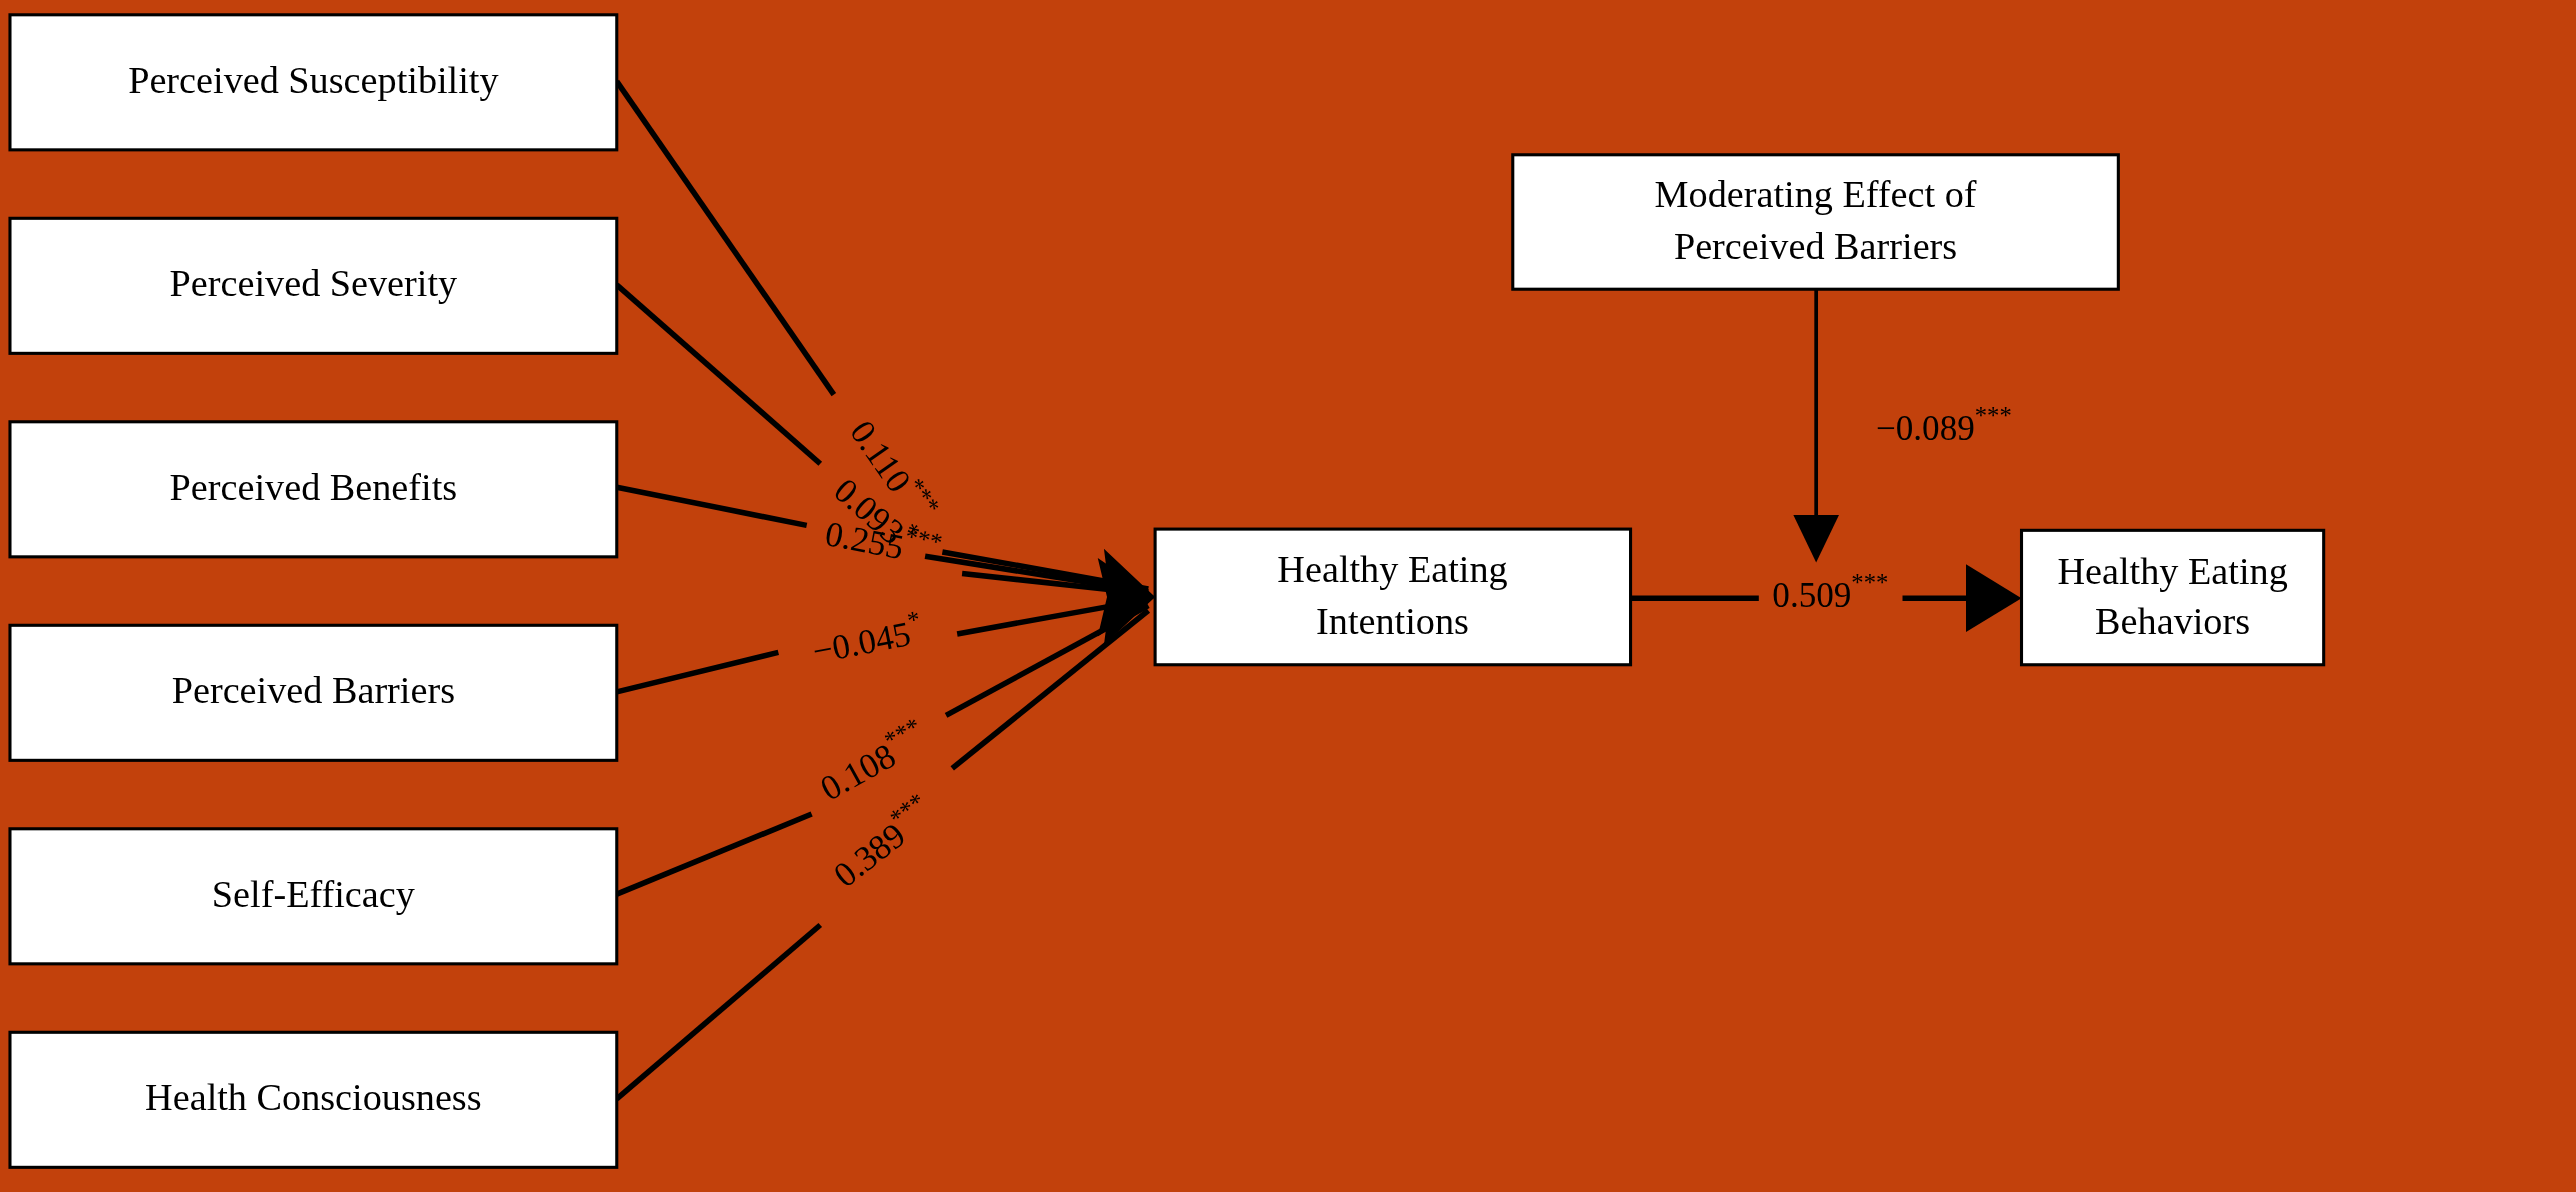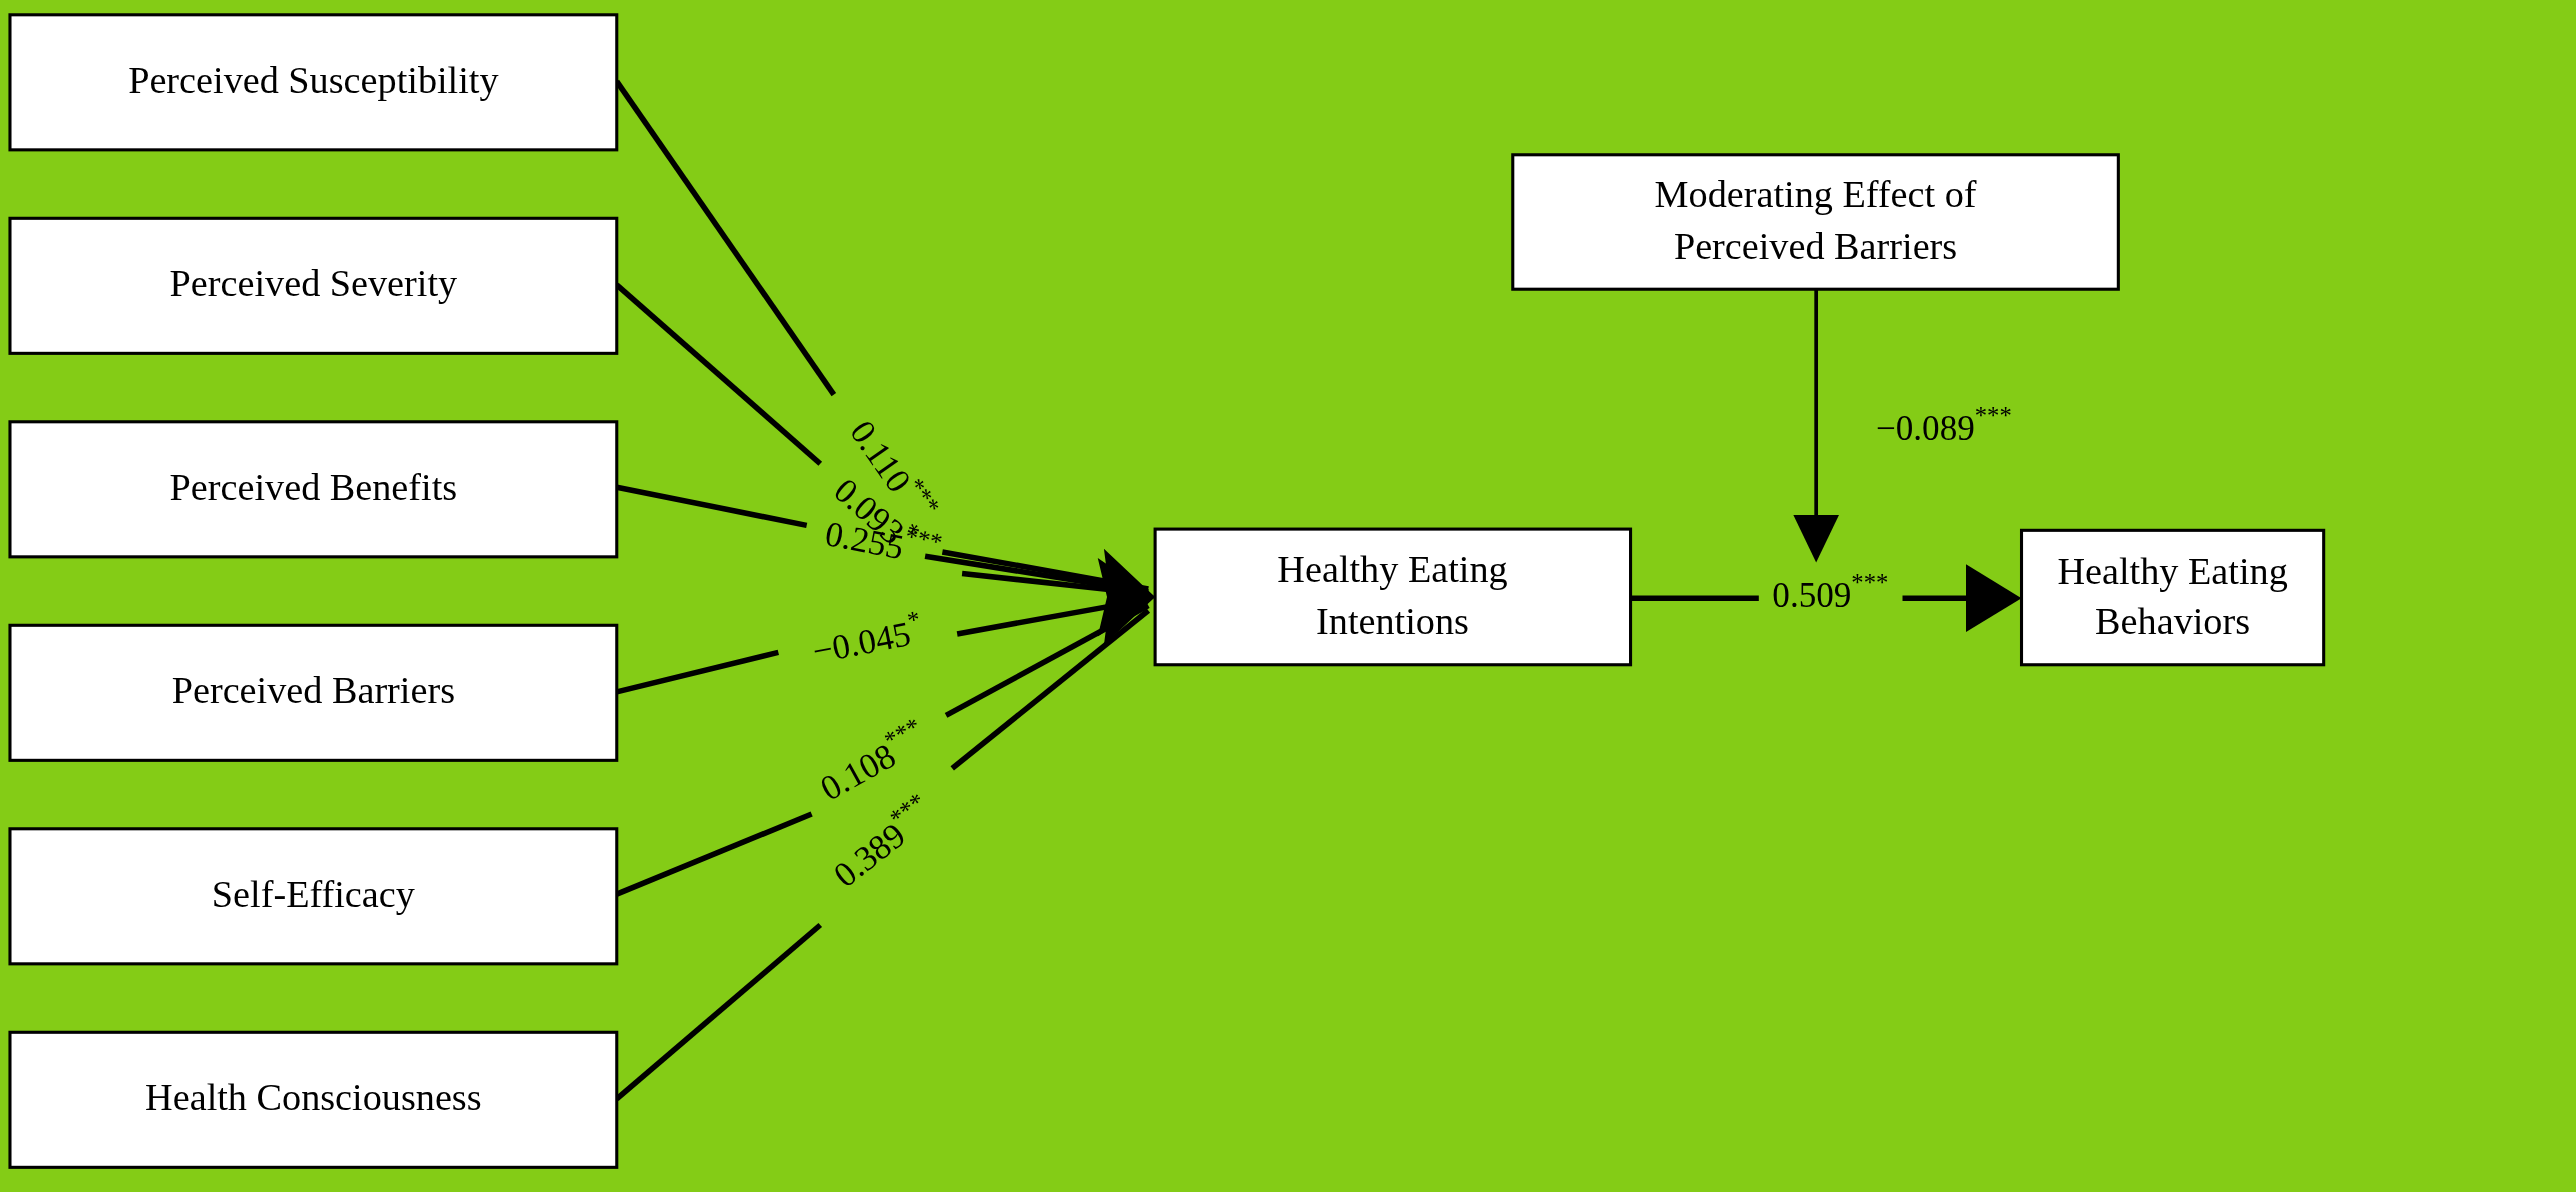--- a/index.html
+++ b/index.html
@@ -11,21 +11,21 @@
   body {
     width: 2576px;
     height: 1192px;
     overflow: hidden;
     font-family: "Liberation Serif", "DejaVu Serif", serif;
   }
   #diagram-root {
     position: relative;
     width: 2576px;
     height: 1192px;
-    background: #84cc16;
+    background: #c2410c;
   }
   svg.canvas {
     position: absolute;
     top: 0;
     left: 0;
     width: 2576px;
     height: 1192px;
     display: block;
   }
   .node-box {

